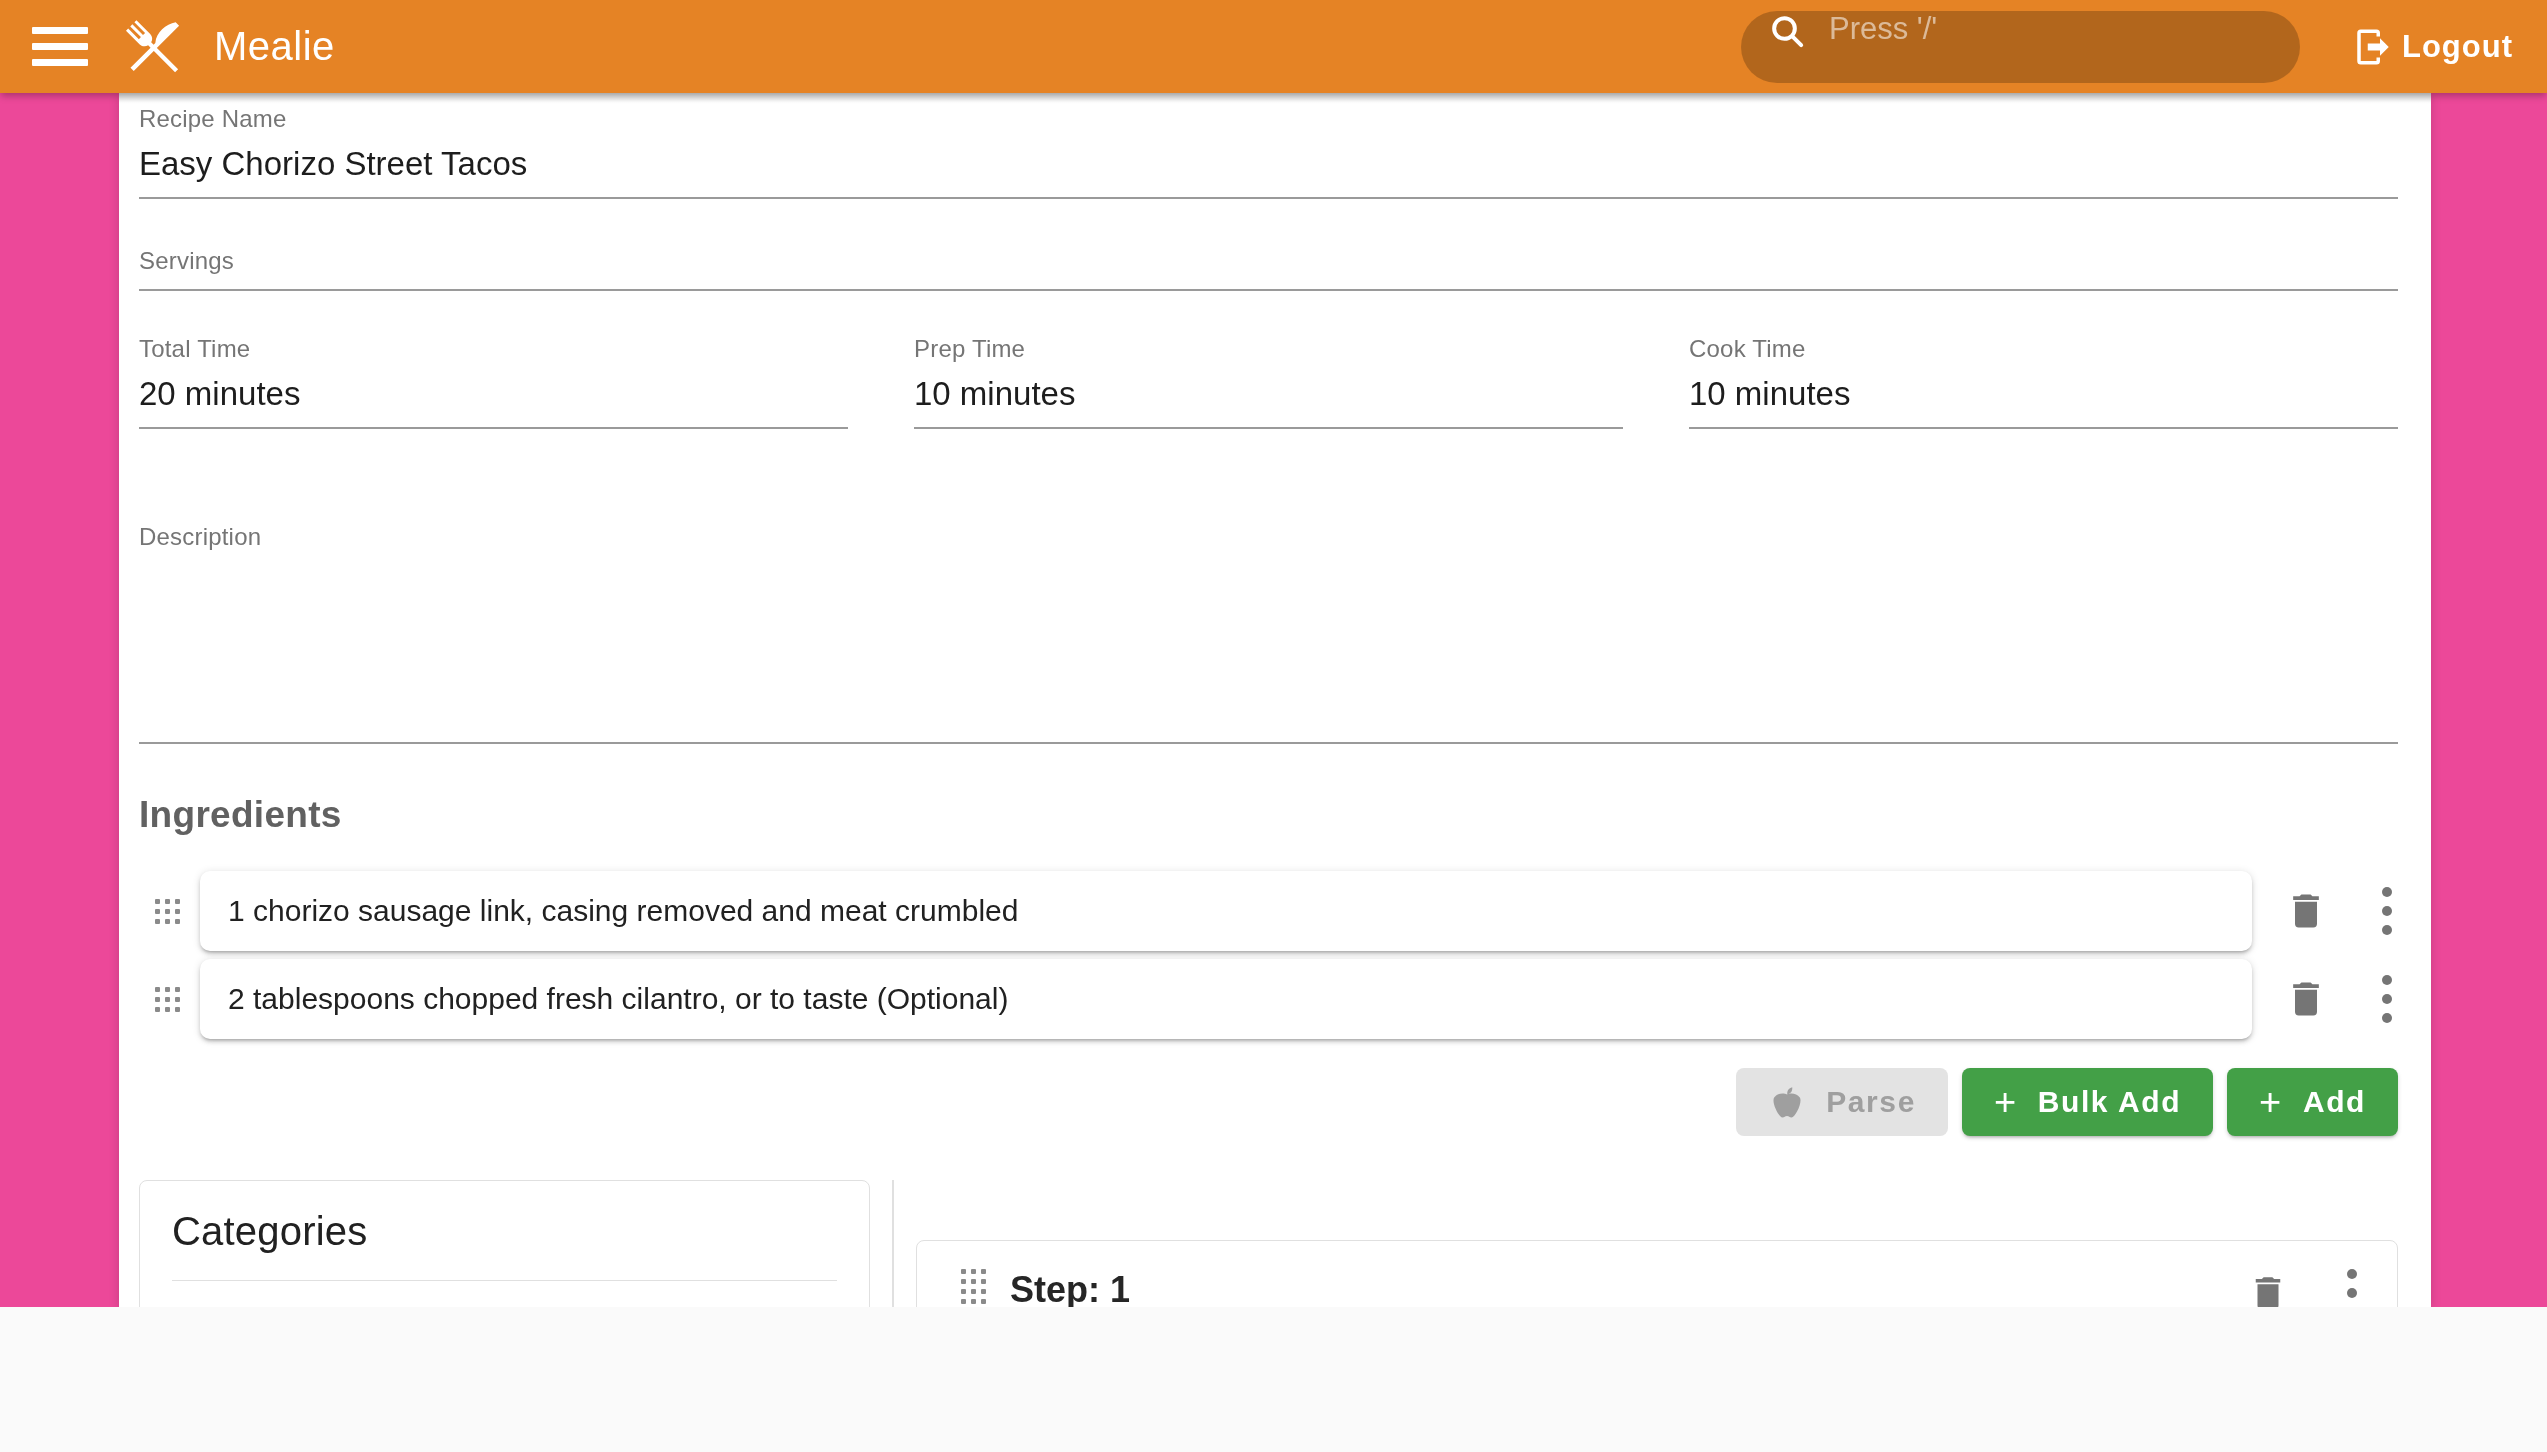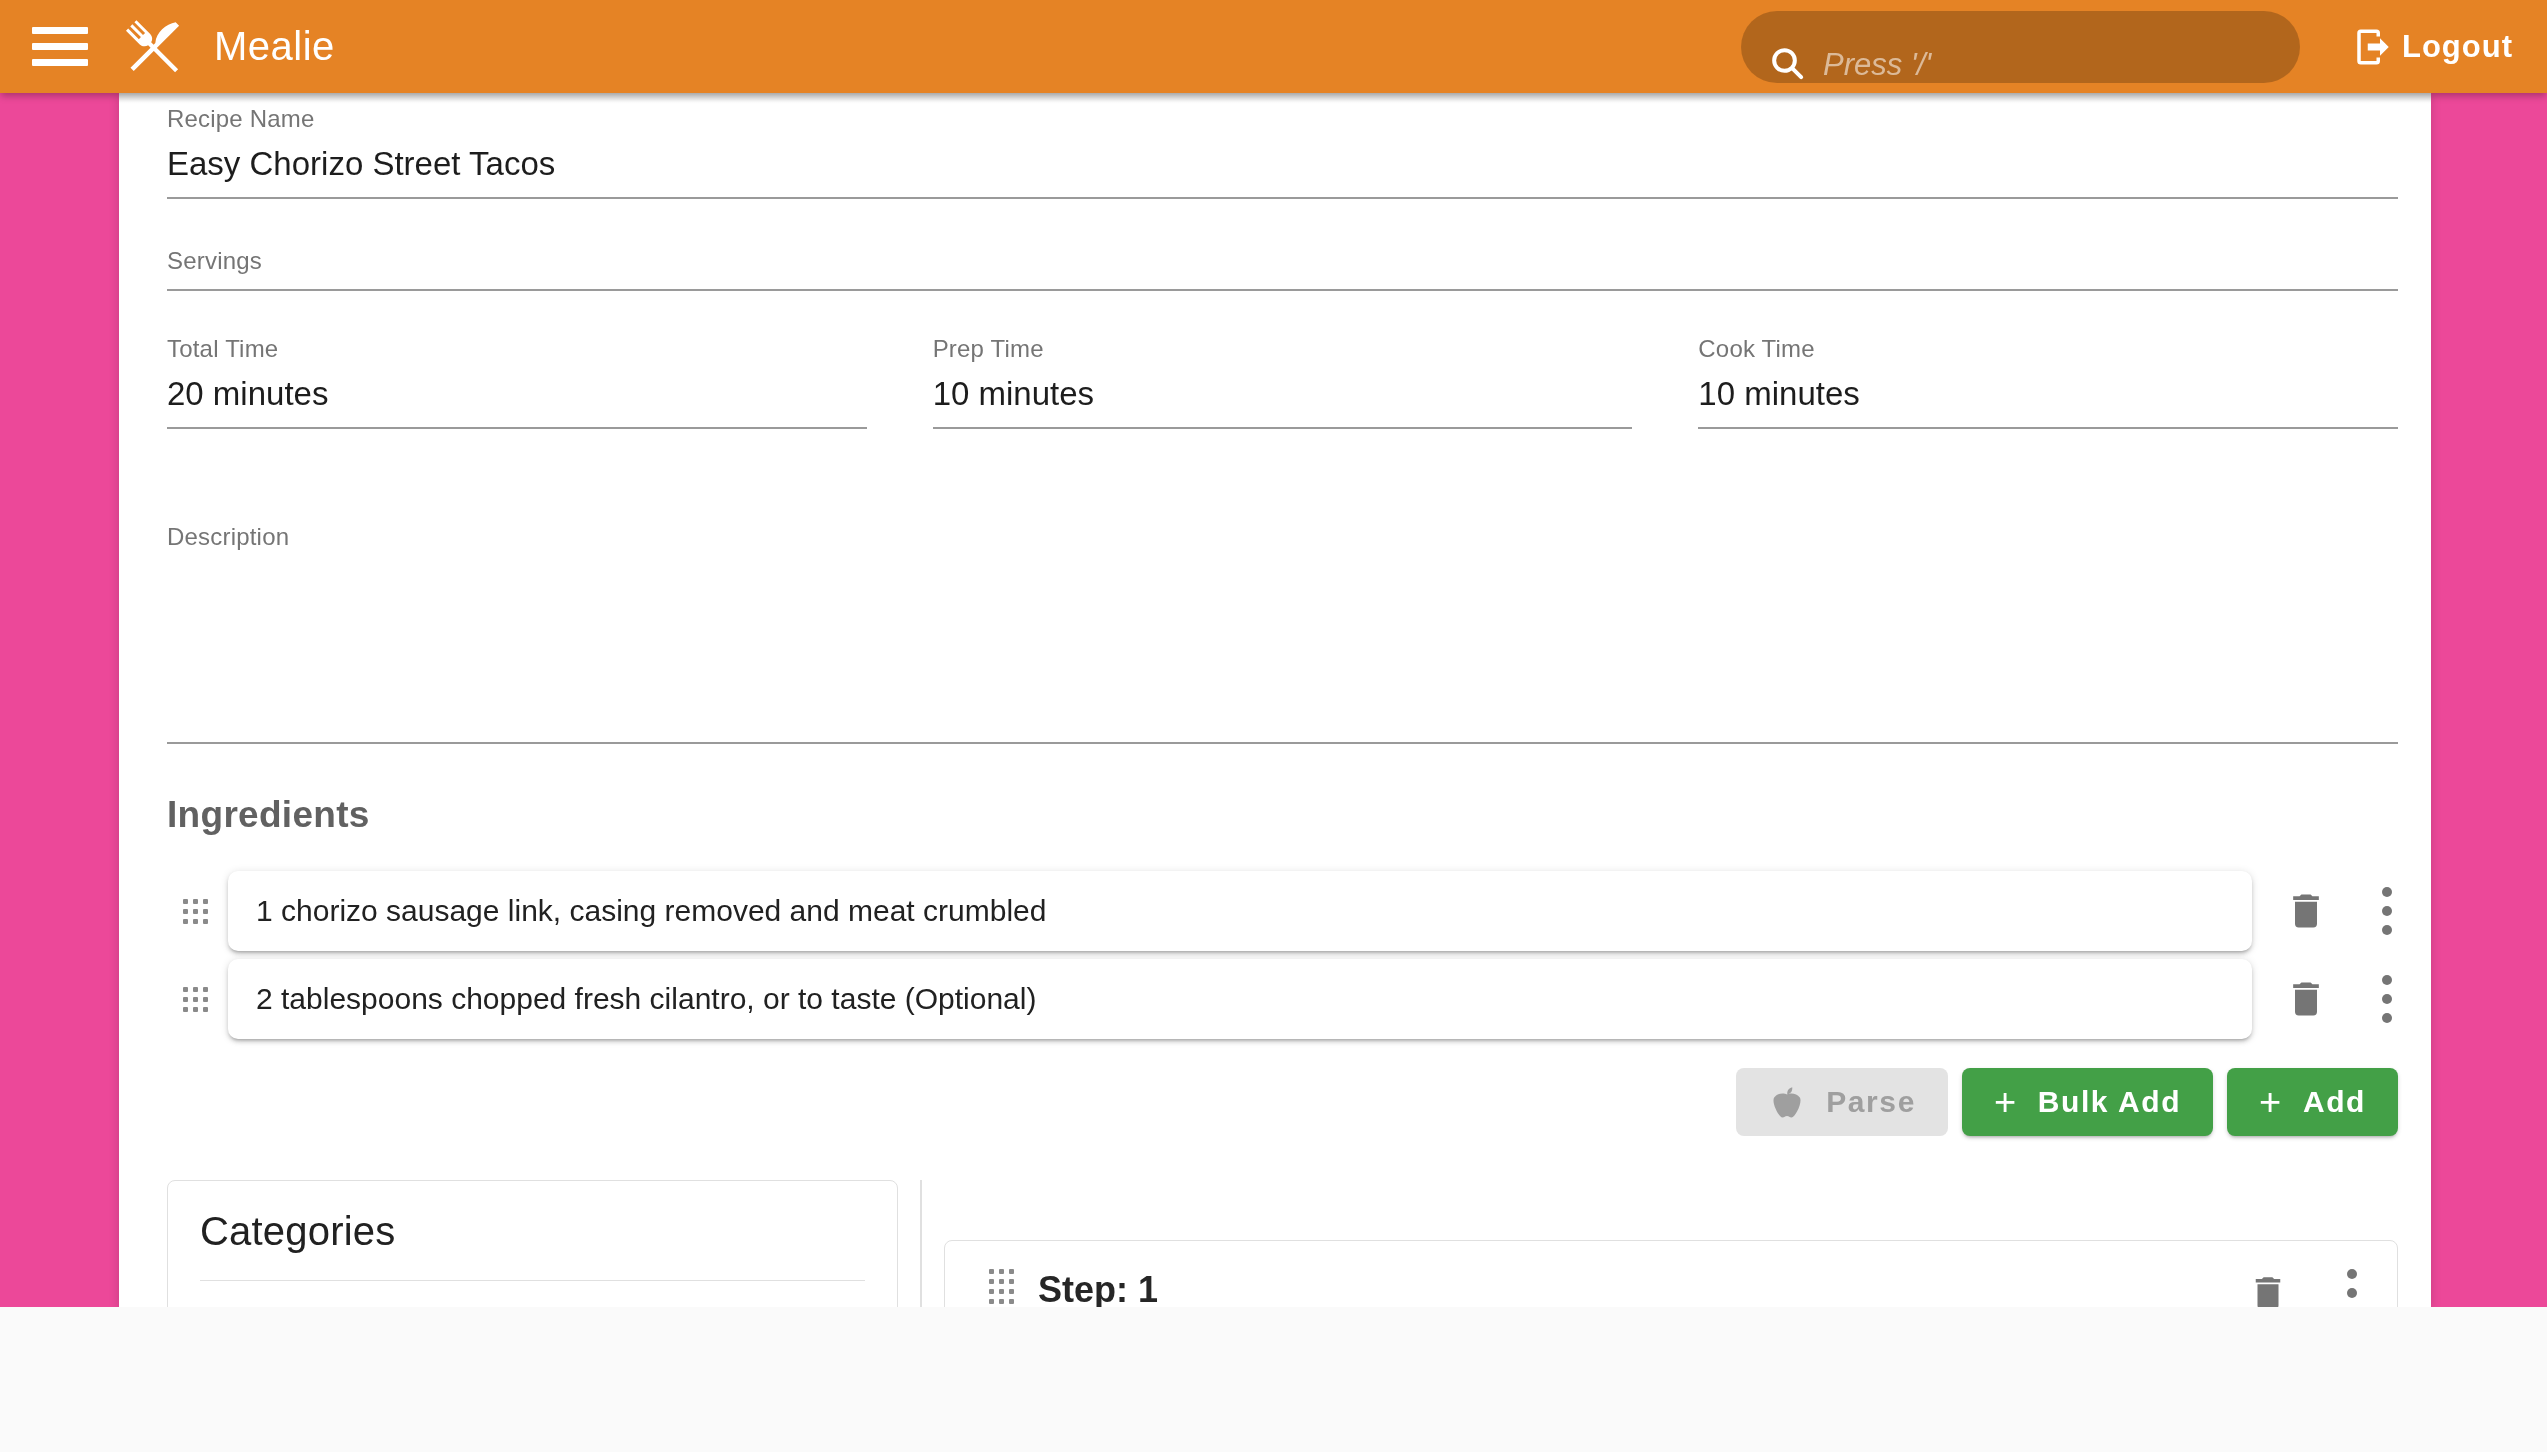--- a/index.html
+++ b/index.html
@@ -15,30 +15,30 @@
     padding:0 28px 0 24px; z-index:10;
     box-shadow:0 4px 7px -1px rgba(0,0,0,.28);
   }
   .hamburger { width:72px; height:72px; display:flex; flex-direction:column; justify-content:center; align-items:center; gap:9px; cursor:pointer; border-radius:50%; }
   .hamburger span { display:block; width:56px; height:7px; background:#fff; border-radius:1px; }
   .logo { margin-left:22px; display:flex; align-items:center; }
   .app-title { color:#fff; font-size:40px; font-weight:500; margin-left:22px; letter-spacing:0.5px; }
   .appbar-spacer { flex:1; }
   .searchbar {
     width:559px; height:72px; background:rgba(0,0,0,.22); border-radius:36px;
-    display:flex; align-items:flex-end; padding:0 26px; gap:16px; margin-right:46px;font-style:italic;
+    display:flex; align-items:flex-start; padding:0 26px; gap:22px; margin-right:46px;
   }
   .search-placeholder { color:rgba(255,255,255,.55); font-size:31px; }
   .logout-btn { display:flex; align-items:center; gap:8px; color:#fff; font-size:31px; font-weight:700; letter-spacing:1px; cursor:pointer; padding:10px 6px; }
 
   
   .main-card {
     position:absolute; top:93px; left:119px; right:116px; bottom:0;
     background:#fff; box-shadow:0 2px 10px rgba(0,0,0,.16);
-    padding:10px 33px 0 48px; overflow:hidden;
+    padding:10px 33px 0 20px; overflow:hidden;
   }
   .main-card::before { 
     content:""; position:absolute; top:0; left:0; right:0; height:10px;
     background:linear-gradient(rgba(0,0,0,.14), rgba(0,0,0,0)); pointer-events:none;
   }
 
   .field-label { font-size:24px; color:#757575; letter-spacing:0.2px; }
   .field-input {
     display:block; width:100%; border:none; outline:none; background:transparent;
     font-family:"Liberation Sans", sans-serif; font-size:33px; color:#1d1d1d; margin-top:12px;

